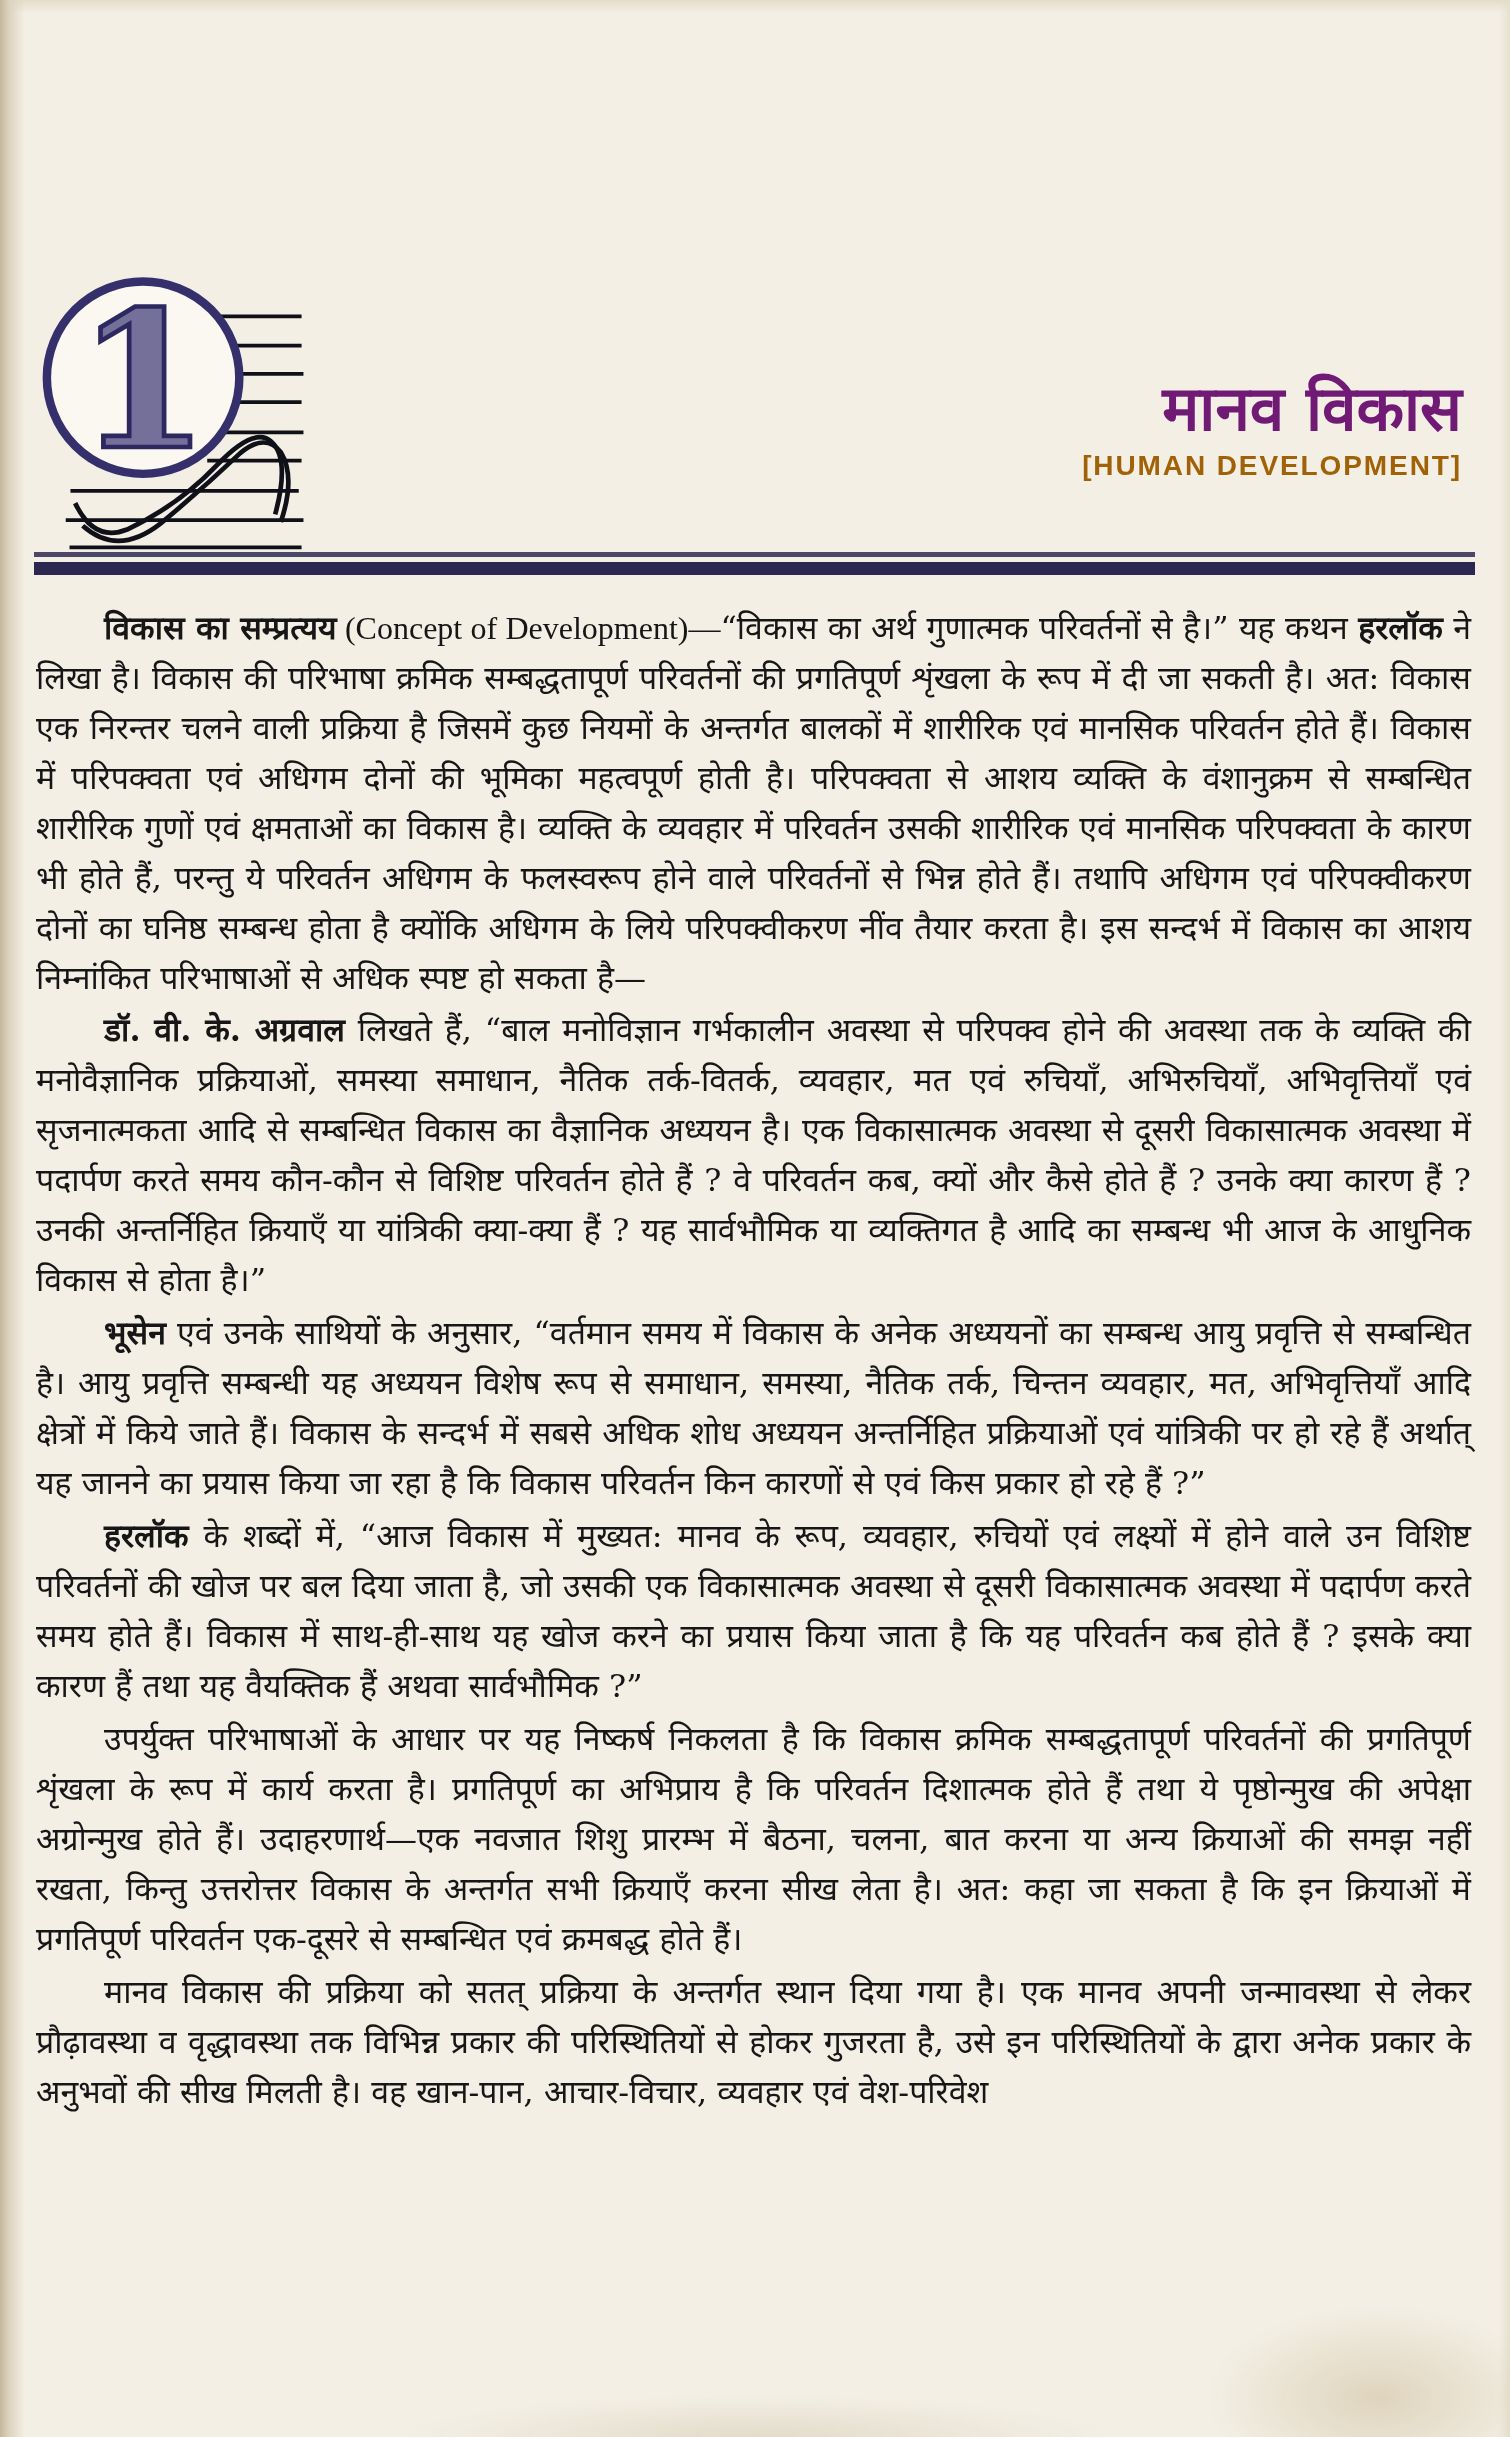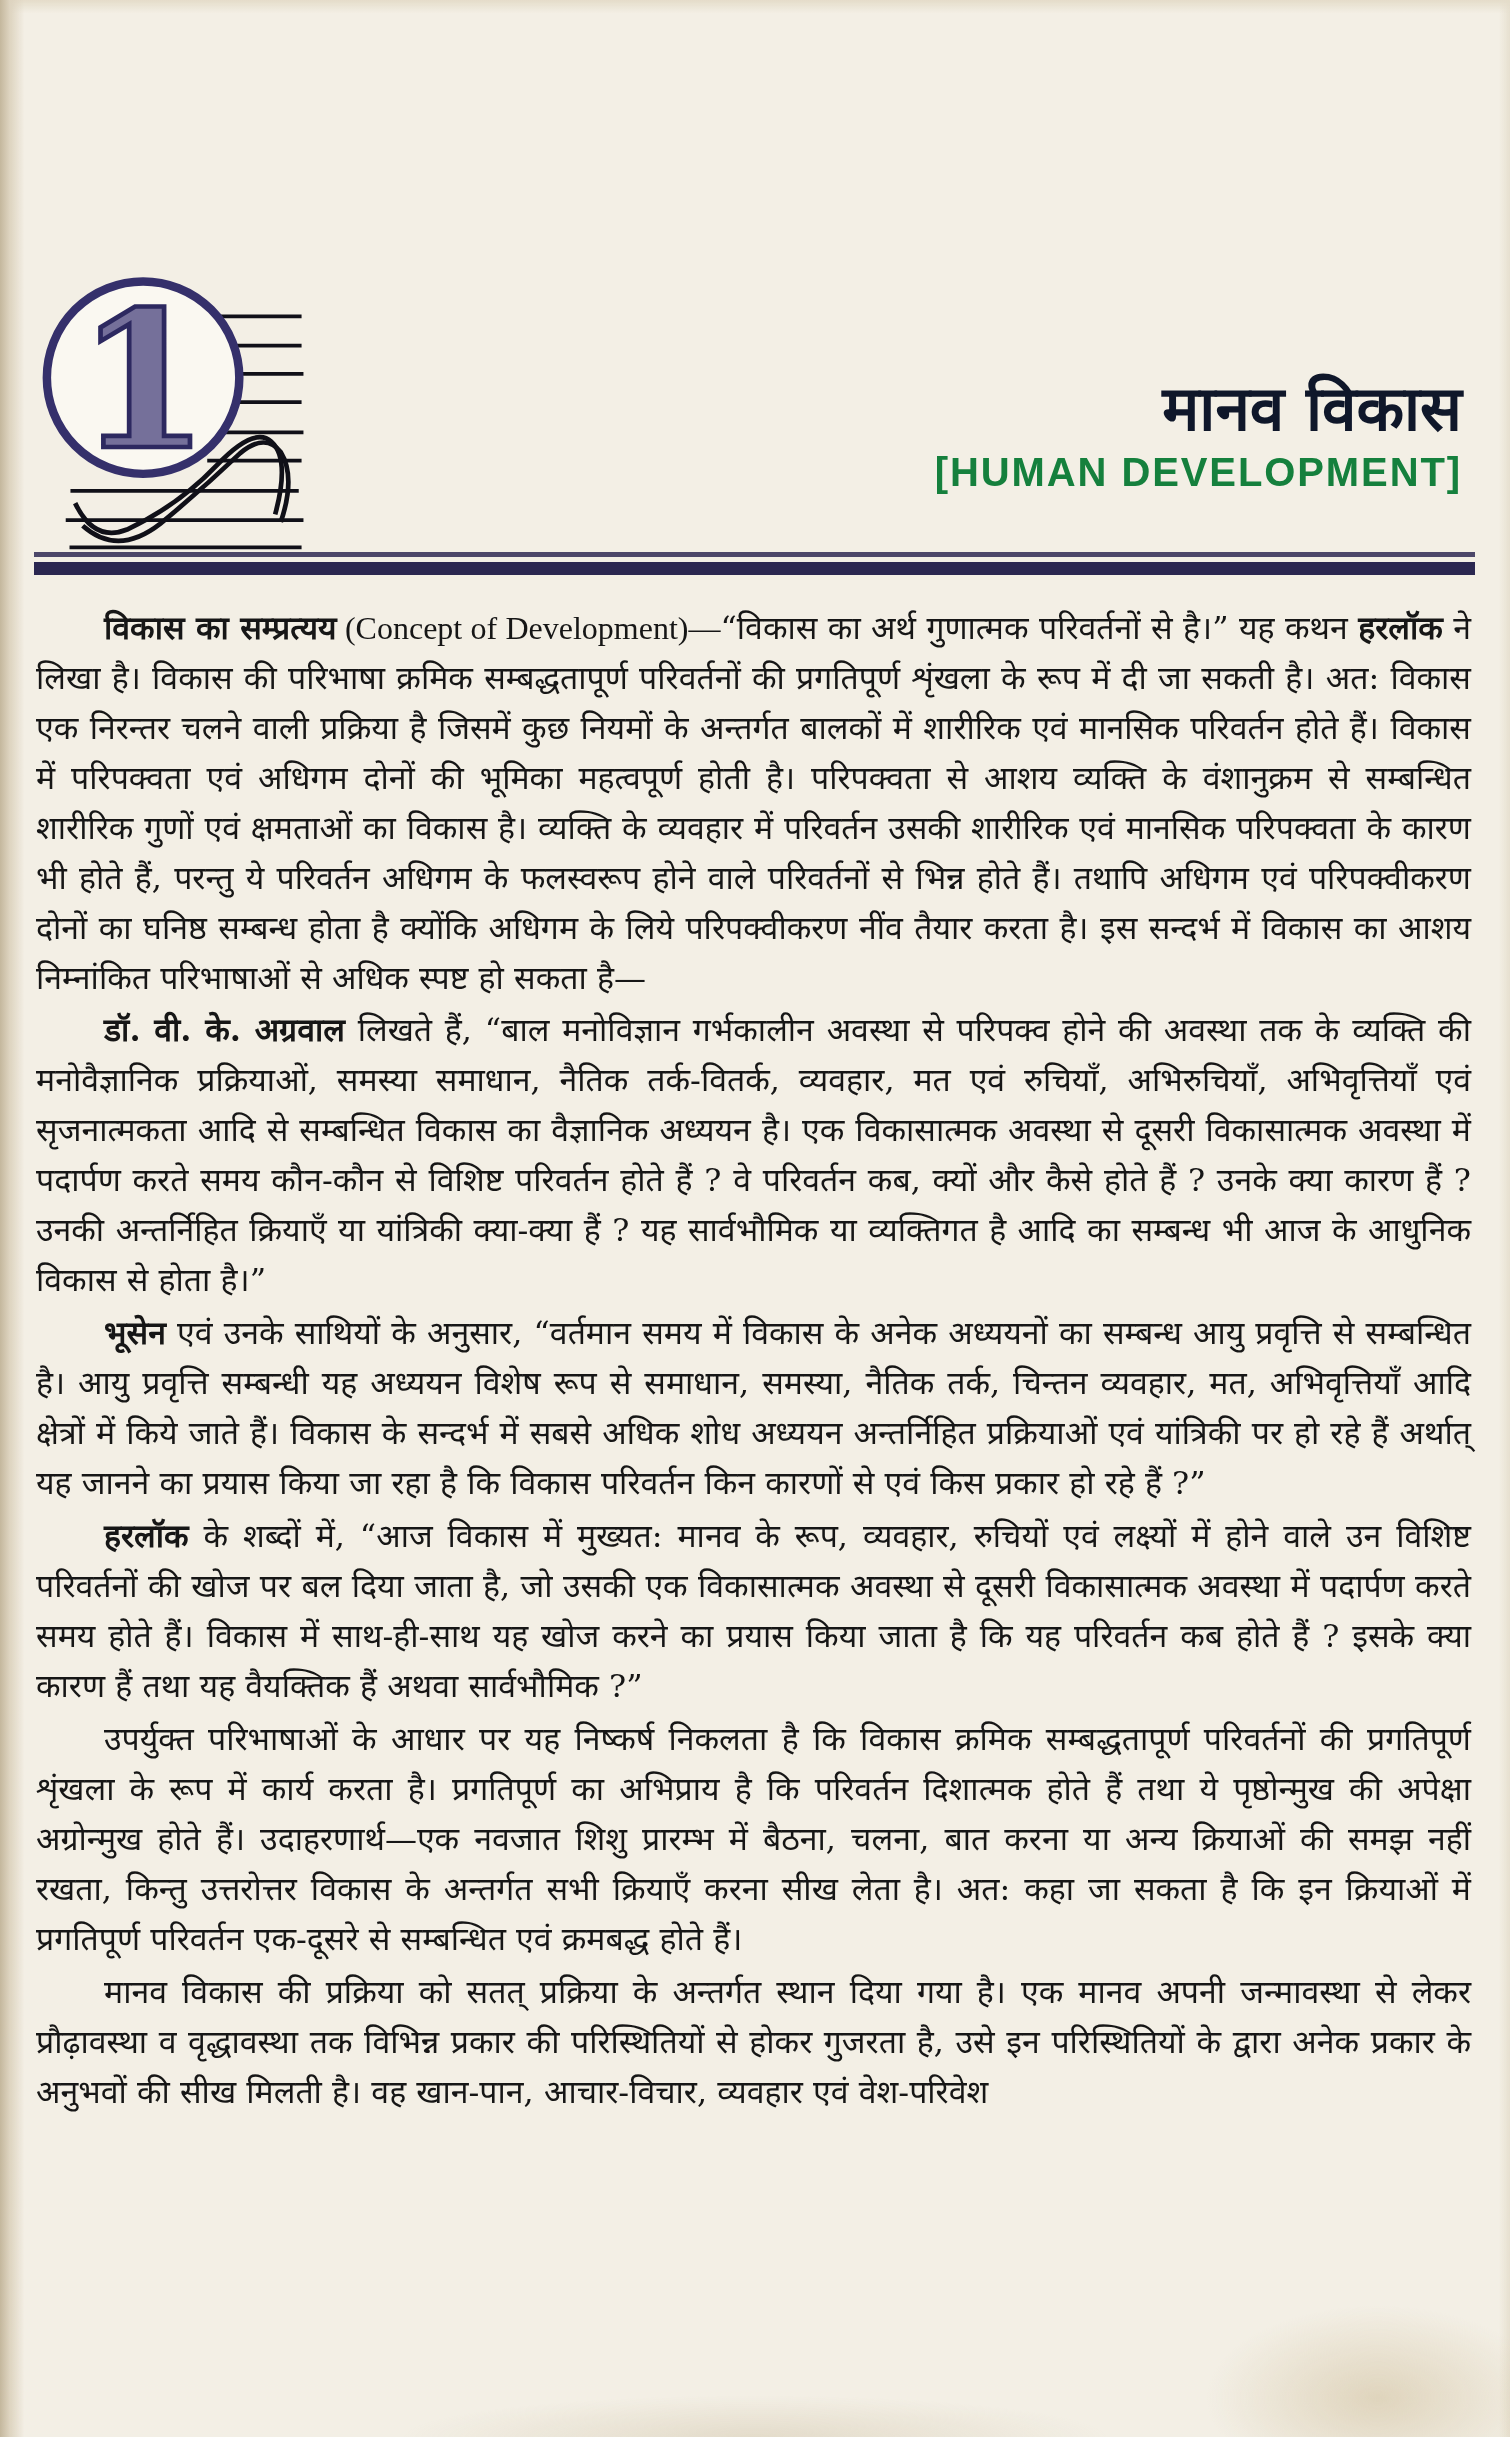--- a/index.html
+++ b/index.html
@@ -21,27 +21,27 @@
 
   
   .chapter-header { position: relative; height: 552px; }
   .badge-svg { position: absolute; left: 28px; top: 267px; width: 283px; height: 293px; }
   .title-block {
     position: absolute; right: 49px; top: 376px;
     text-align: right;
   }
   .title-hindi {
     font-size: 62px; font-weight: 700; line-height: 1.05;
-    color: #0f172a;
+    color: #701a75;
     font-family: "DejaVu Serif", "Liberation Serif", serif;
   }
   .title-english {
     margin-top: 9.4px;
-    font-size: 40px; font-weight: 600; letter-spacing: 1.9px;
-    color: #15803d;
+    font-size: 28px; font-weight: 600; letter-spacing: 1.9px;
+    color: #a16207;
     font-family: "Liberation Sans", "DejaVu Sans", sans-serif;
   }
 
   
   .rule-wrap { margin: 0 36px 0 34px; }
   .rule-thin  { height: 4.7px;  background: #4c4769; }
   .rule-thick { height: 12.3px; background: #2b2750; margin-top: 5.7px; }
 
   
   .body-text {

